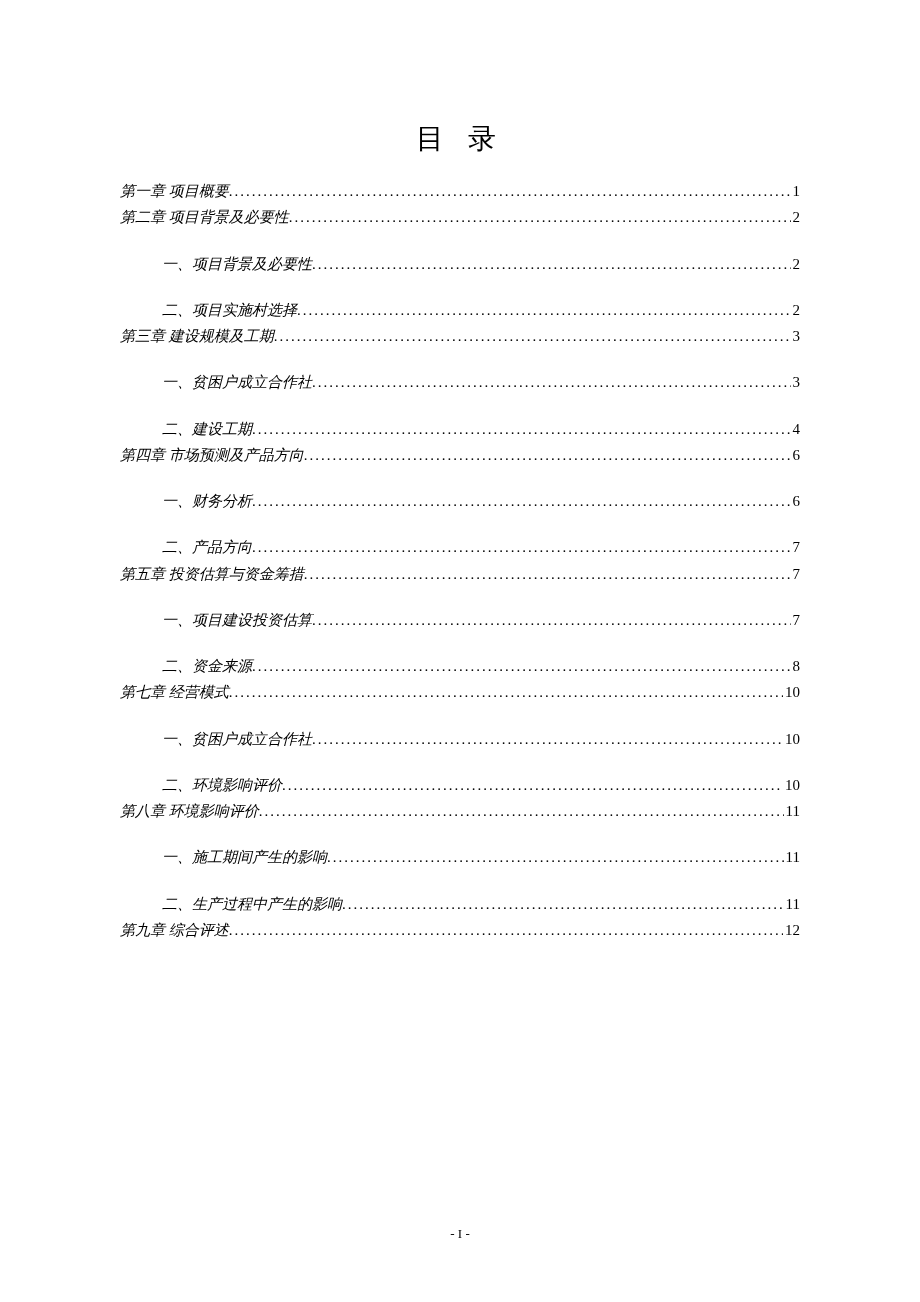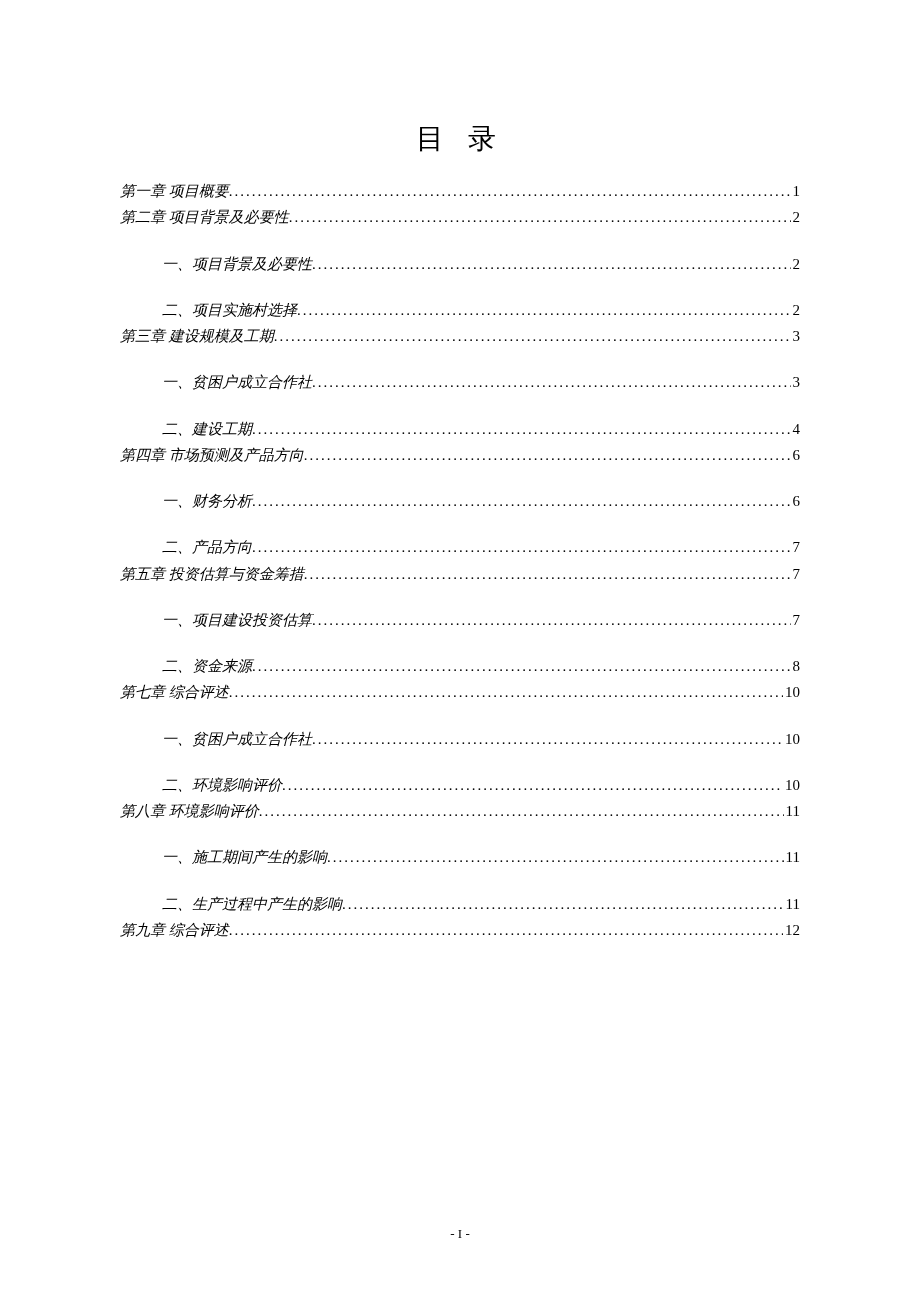--- a/index.html
+++ b/index.html
@@ -130,21 +130,21 @@
       <span class="toc-label">一、项目建设投资估算 </span>
       <span class="toc-dots"></span>
       <span class="toc-page">7</span>
     </div>
     <div class="toc-row sub">
       <span class="toc-label">二、资金来源 </span>
       <span class="toc-dots"></span>
       <span class="toc-page">8</span>
     </div>
     <div class="toc-row">
-      <span class="toc-label">第七章 综合评述</span>
+      <span class="toc-label">第七章 经营模式</span>
       <span class="toc-dots"></span>
       <span class="toc-page">10</span>
     </div>
     <div class="toc-row sub">
       <span class="toc-label">一、贫困户成立合作社 </span>
       <span class="toc-dots"></span>
       <span class="toc-page">10</span>
     </div>
     <div class="toc-row sub">
       <span class="toc-label">二、环境影响评价 </span>

